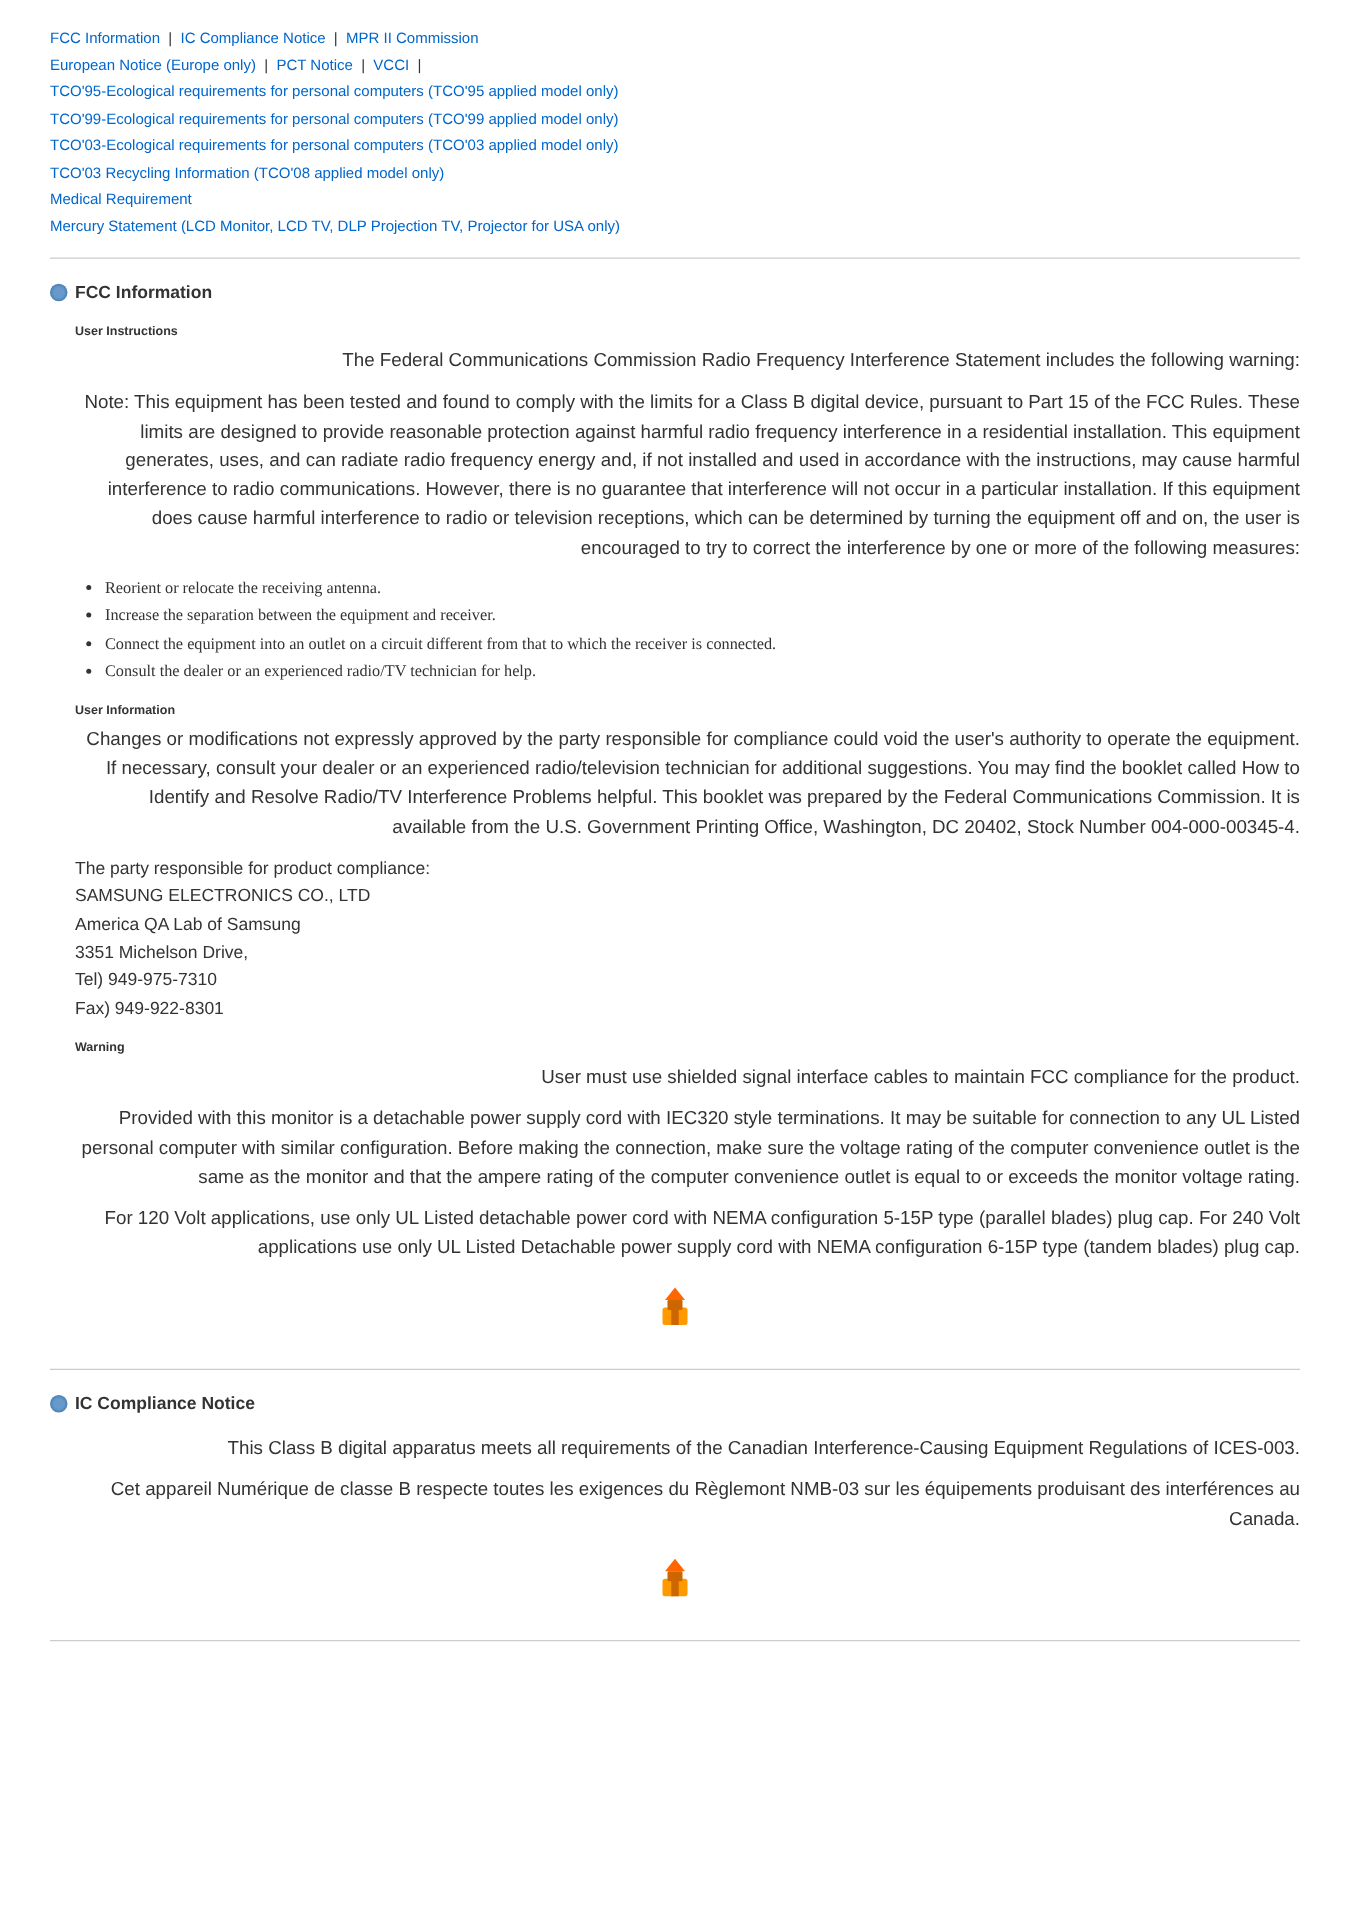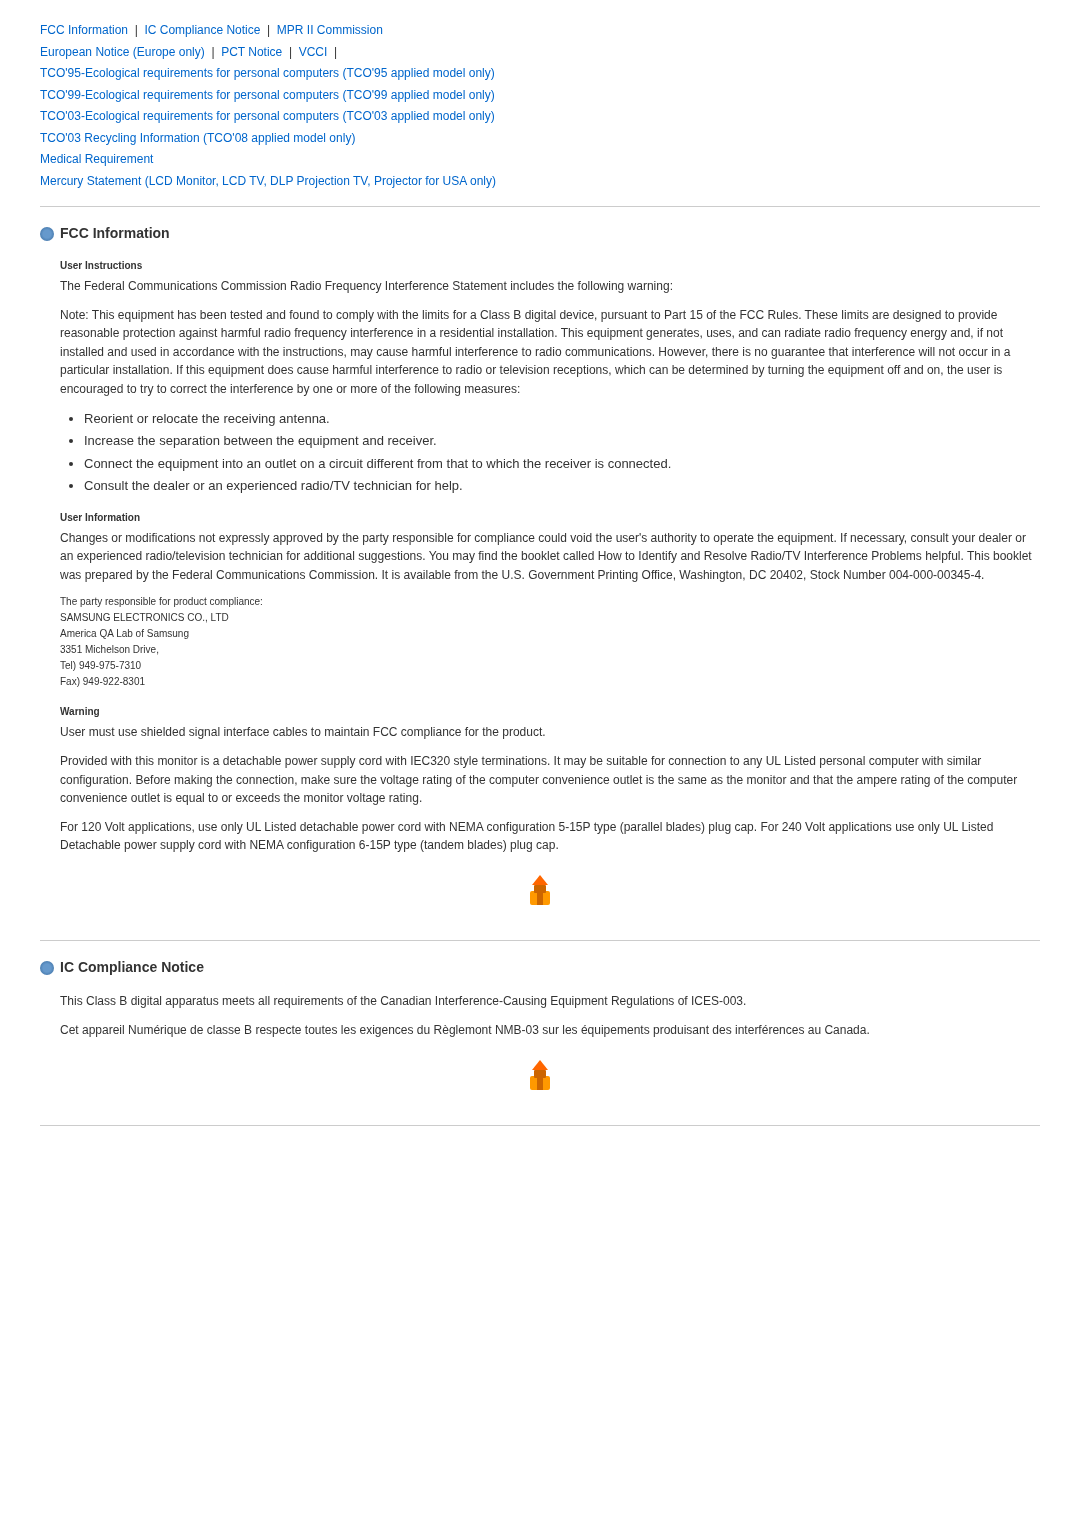--- a/index.html
+++ b/index.html
@@ -59,38 +59,40 @@
       margin-left: 20px;
       margin-bottom: 14px;
     }
     .subsection-title {
       font-weight: bold;
       font-size: 10px;
       margin-bottom: 4px;
     }
     p {
       margin-bottom: 10px;
-      font-size: 12px;
+      font-size: 15px;
       line-height: 1.55;
+      text-align: right;
     }
     .note-bold {
       font-weight: normal;
     }
     ul.bullet-list {
       list-style: disc;
       margin-left: 24px;
       margin-bottom: 10px;
+      font-family: Liberation Serif, serif;
     }
     ul.bullet-list li {
       margin-bottom: 3px;
       font-size: 13px;
     }
     .address-block {
       margin-bottom: 10px;
-      font-size: 10px;
+      font-size: 14px;
       line-height: 1.6;
     }
     .top-btn-container {
       text-align: center;
       margin: 16px 0;
     }
     .top-btn {
       display: inline-block;
       cursor: pointer;
     }

